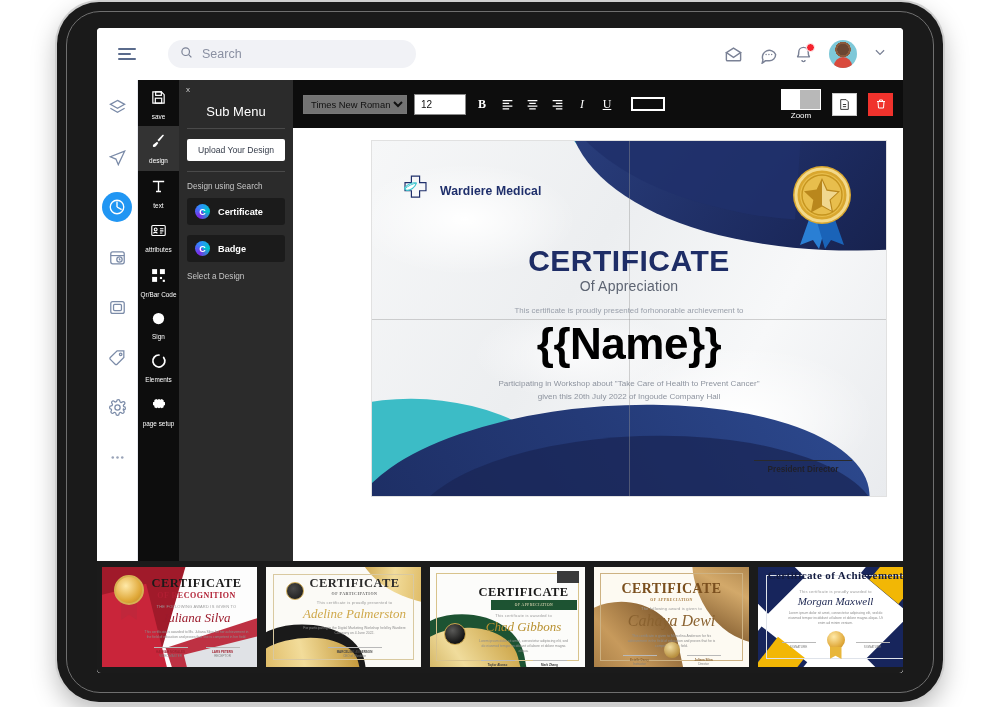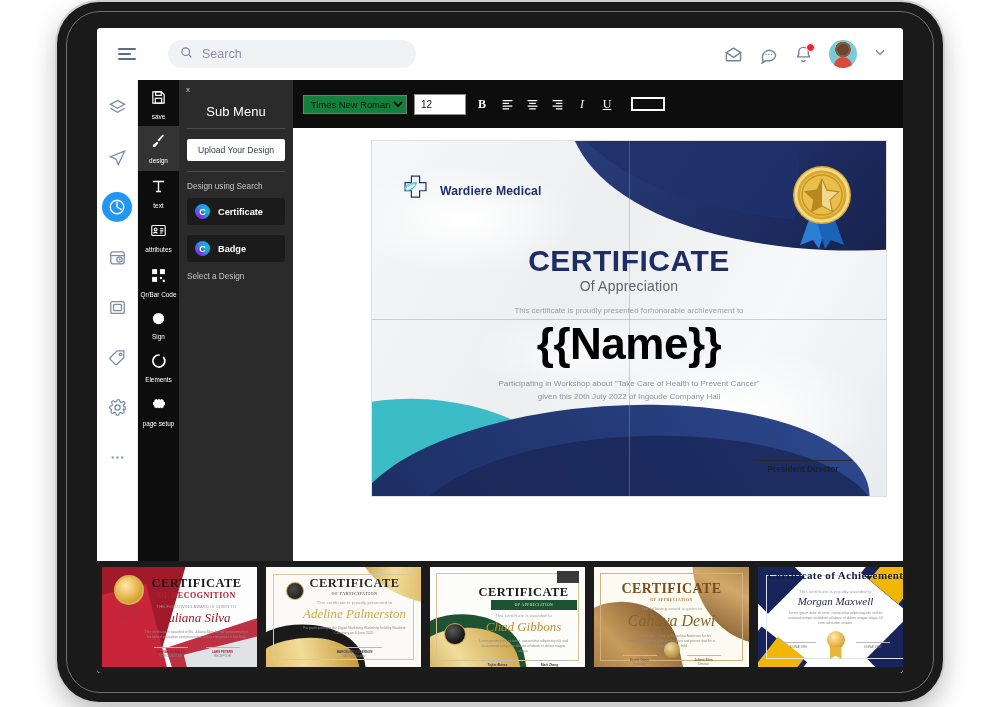--- a/index.html
+++ b/index.html
@@ -169,21 +169,21 @@
     background: #ffffff;
   }
 
   
   #format-toolbar {
     height: 48px; background: #0d0d0d;
     display: flex; align-items: center; padding: 0 10px; gap: 7px;
   }
   #font-select {
     width: 104px; height: 19px;
-    background: #15803d; color: #111;
+    background: #737373; color: #111;
     font-size: 9.4px; border: 1px solid #777;
     font-family: "Liberation Sans", sans-serif;
     padding-left: 3px;
   }
   #font-size-input {
     width: 52px; height: 21px;
     background: #ffffff; color: #111;
     font-size: 10px; border: 1px solid #8a8a8a;
     padding-left: 6px;
     font-family: "Liberation Sans", sans-serif;
@@ -686,20 +686,39 @@
             <svg width="13" height="13" viewBox="0 0 24 24" stroke="#fff" stroke-width="2.2">
               <path d="M3 5h18M9 10h12M3 15h18M9 20h12"></path>
             </svg>
           </span>
 
           <span class="fmt-btn" style="font-style:italic">I</span>
           <span class="fmt-btn" style="text-decoration:underline">U</span>
 
           <span id="color-swatch"></span>
 
+          <div id="toolbar-right">
+            <div id="zoom-control">
+              <div id="zoom-slider"></div>
+              <div id="zoom-label">Zoom</div>
+            </div>
+            <div id="doc-btn">
+              <svg width="13" height="13" viewBox="0 0 24 24" fill="none" stroke="#333" stroke-width="1.8">
+                <path d="M5 3h10l4 4v14H5z"></path>
+                  <path d="M9 12h6M9 16h6"></path>
+              </svg>
+            </div>
+            <div id="delete-btn">
+              <svg width="12" height="12" viewBox="0 0 24 24" fill="none" stroke="#fff" stroke-width="2">
+                <path d="M4 7h16"></path>
+                  <path d="M9 7V4h6v3"></path>
+                  <path d="M6 7l1 13h10l1-13"></path>
+              </svg>
+            </div>
+          </div>
         </div>
 
         <div id="canvas-stage">
 
           <div id="certificate">
             <div class="silk"></div>
 
             <div class="wave" id="wave-teal-top"></div>
             <div class="wave" id="wave-navy-top"></div>
             <div class="wave" id="wave-navy-top2"></div>

